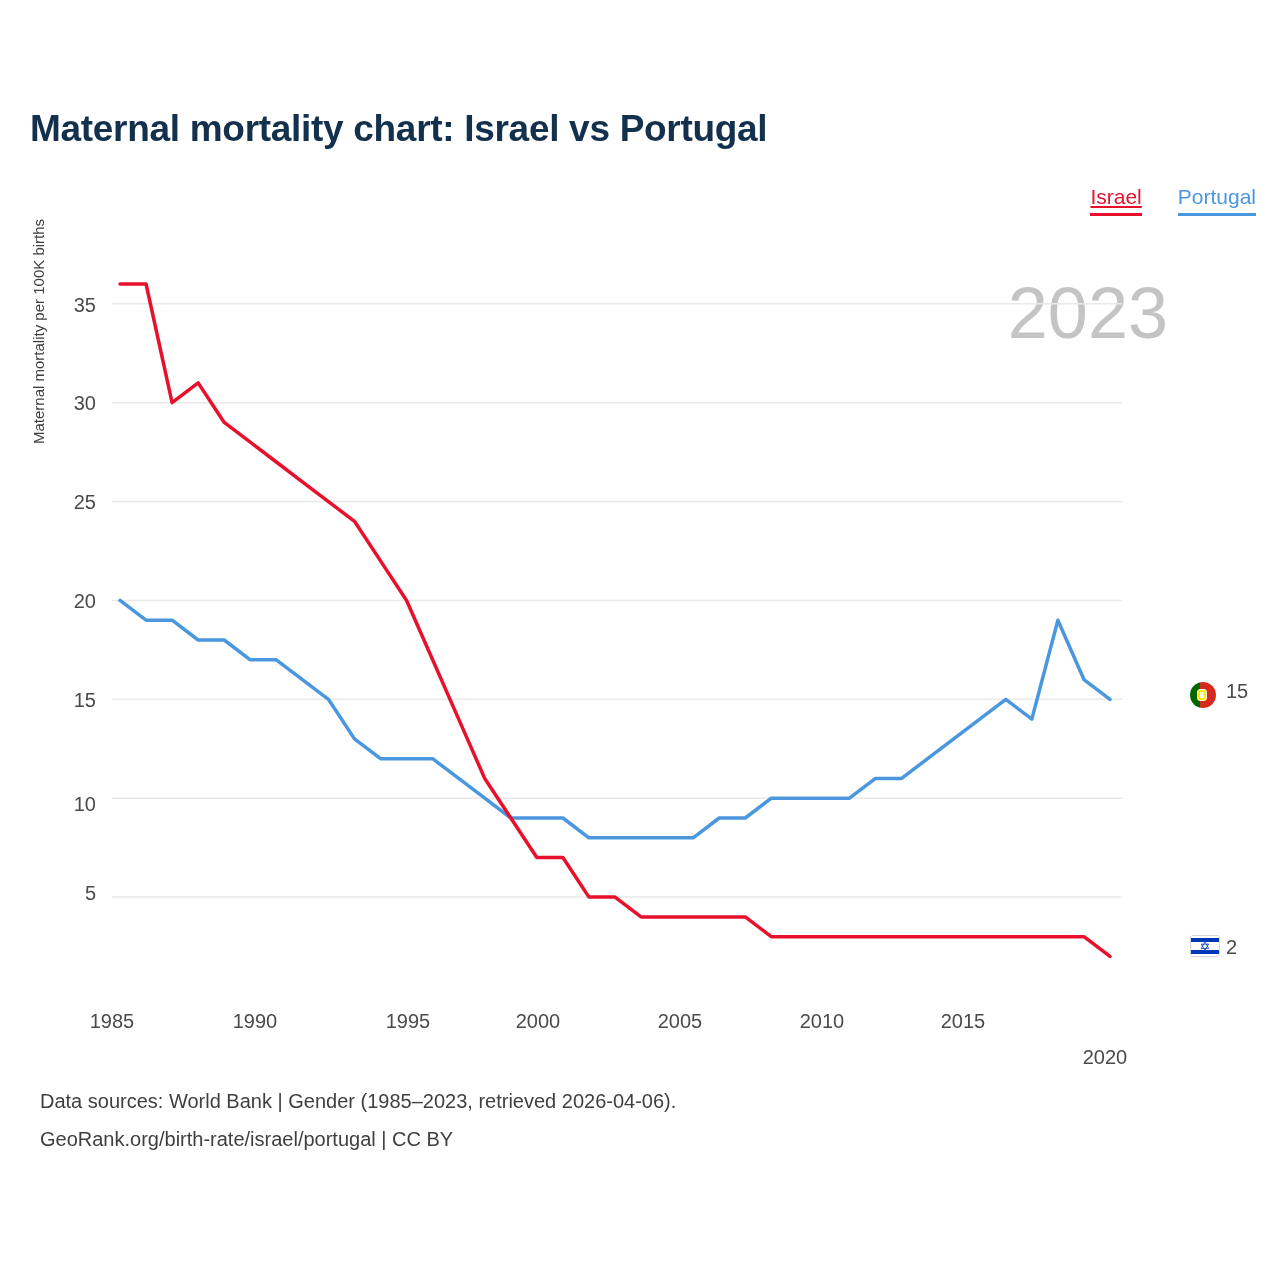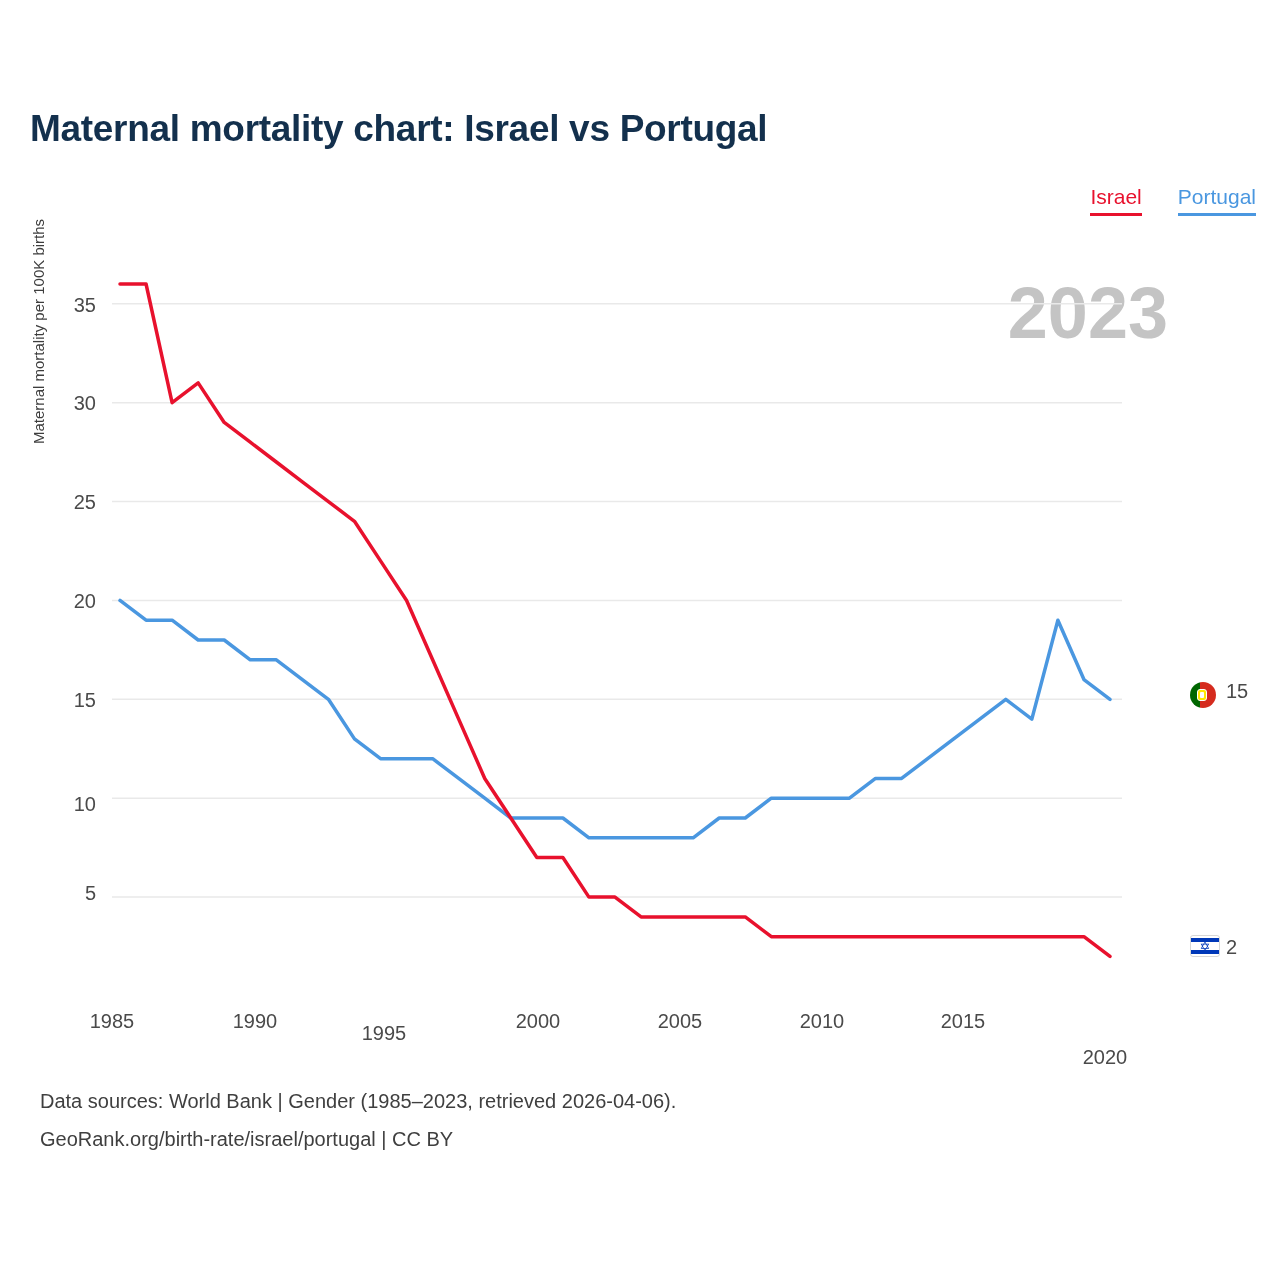--- a/index.html
+++ b/index.html
@@ -38,32 +38,33 @@
     align-items: flex-start;
   }
   .legend-item {
     font-size: 21px;
     padding-bottom: 5px;
     line-height: 1.1;
   }
   .legend-israel {
     color: #e8112d;
     border-bottom: 3px solid #e8112d;
+    text-decoration: underline;
   }
   .legend-portugal {
     color: #4a97e0;
     border-bottom: 3px solid #4a97e0;
     margin-left: 14px;
   }
   .year-watermark {
     position: absolute;
     right: 112px;
     top: 272px;
     font-size: 72px;
-    font-weight: bold;
+    font-weight: normal;
     color: #c4c4c4;
     letter-spacing: 0px;
   }
   .y-axis-label {
     position: absolute;
     left: 30px;
     top: 420px;
     width: 24px;
     font-size: 15px;
     color: #3d3d3d;
@@ -193,21 +194,21 @@
   <div class="ytick" style="top:882px;">5</div>
   <div class="ytick" style="top:793px;">10</div>
   <div class="ytick" style="top:689px;">15</div>
   <div class="ytick" style="top:590px;">20</div>
   <div class="ytick" style="top:491px;">25</div>
   <div class="ytick" style="top:392px;">30</div>
   <div class="ytick" style="top:294px;">35</div>
 
   <div class="xtick" style="left:52px;">1985</div>
   <div class="xtick" style="left:195px;">1990</div>
-  <div class="xtick" style="left:324px;margin-top:12px;">1995</div>
+  <div class="xtick" style="left:348px;">1995</div>
   <div class="xtick" style="left:478px;">2000</div>
   <div class="xtick" style="left:620px;">2005</div>
   <div class="xtick" style="left:762px;">2010</div>
   <div class="xtick" style="left:903px;">2015</div>
   <div class="xtick" style="left:1045px;margin-top:36px;">2020</div>
 
   <div class="plot">
     <svg id="plot-svg" width="1070" height="722" viewBox="0 0 1070 722">
       <g id="gridlines">
           <line x1="0" x2="1010" y1="617.1111111111111" y2="617.1111111111111" stroke="#e9e9e9" stroke-width="1.5"></line>

